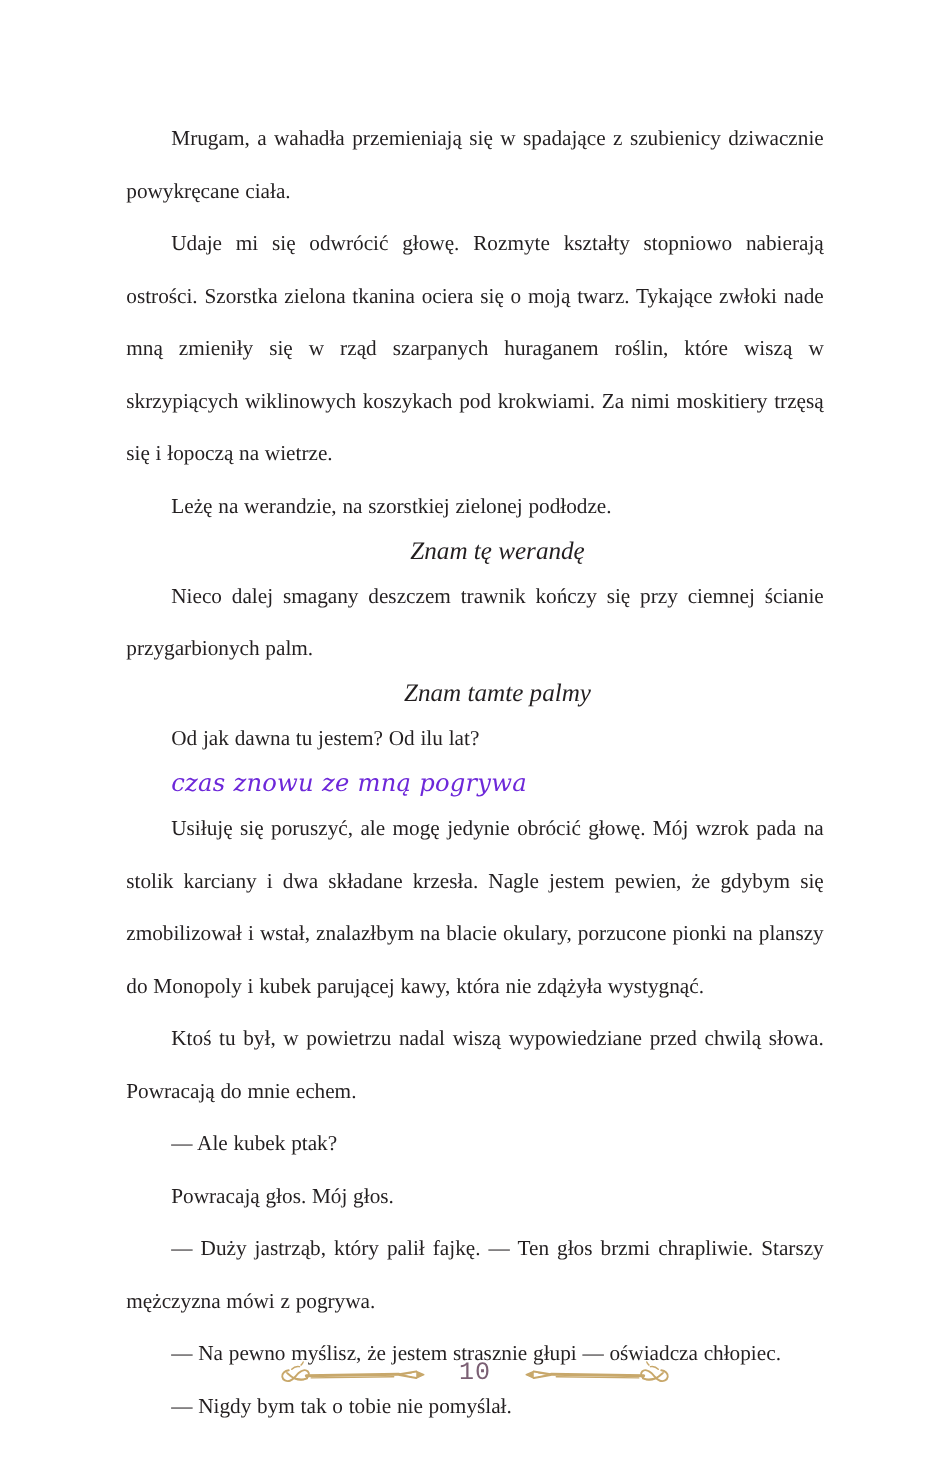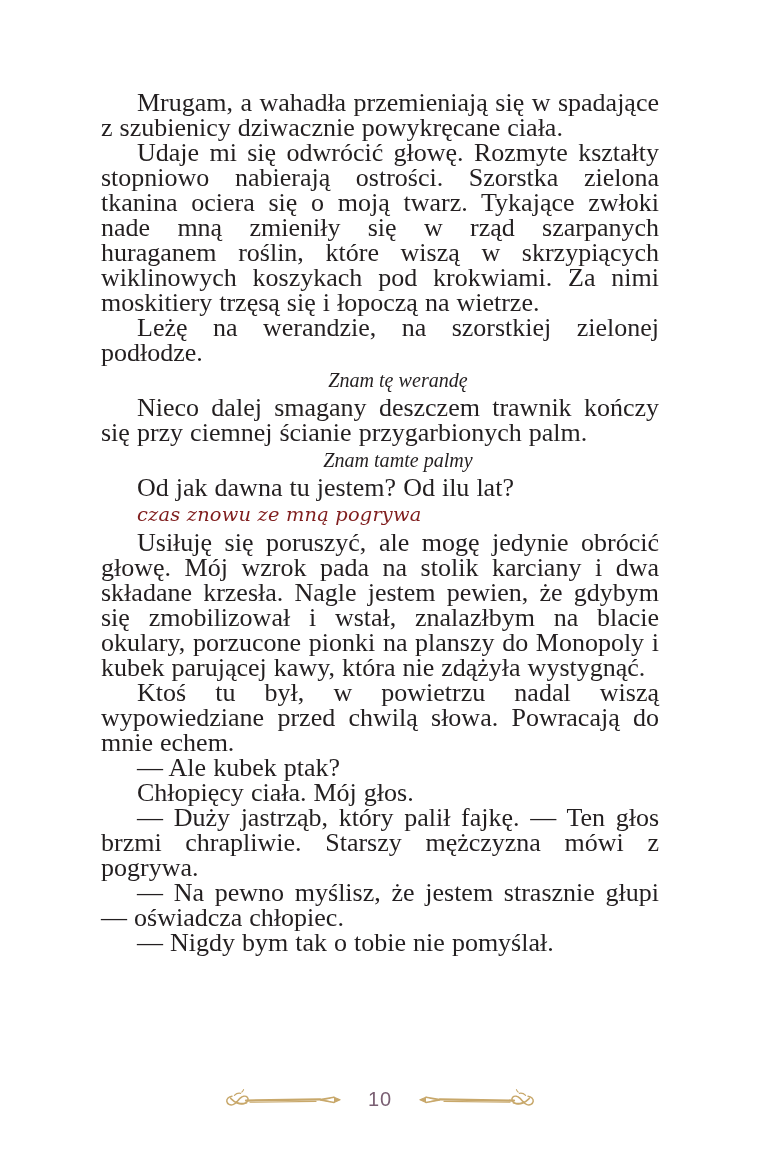--- a/index.html
+++ b/index.html
@@ -24,22 +24,22 @@
 
   .text-block {
     position: absolute;
     left: 101px;
     top: 90px;
     width: 558px;
   }
 
   p.para {
     margin: 0;
-    font-size: 26px;
-    line-height: 25px;
+    font-size: 17px;
+    line-height: 42px;
     color: #231f20;
     text-align: justify;
     text-indent: 36px;
     -webkit-hyphens: manual;
     hyphens: manual;
     word-spacing: 0.02em;
   }
 
   p.italic-line {
     margin: 0;
@@ -48,21 +48,21 @@
     color: #231f20;
     text-align: center;
     text-indent: 36px;
     font-style: italic;
   }
 
   p.swash-line {
     margin: 0;
     font-size: 19.4px;
     line-height: 30.1px;
-    color: #7f1d1d;
+    color: #6d28d9;
     text-align: left;
     text-indent: 36px;
     font-style: italic;
     font-family: "DejaVu Serif", "Liberation Serif", serif;
     letter-spacing: 0.01em;
   }
 
   
   .footer {
     position: absolute;
@@ -75,21 +75,21 @@
     justify-content: center;
   }
 
   .orn {
     display: block;
     width: 118px;
     height: 34px;
   }
 
   .page-number {
-    font-family: Liberation Sans, sans-serif;
+    font-family: Liberation Mono, monospace;
     font-size: 20px;
     color: #7a5f73;
     margin: 0 26px;
     letter-spacing: 0.04em;
     line-height: 1;
     padding-bottom: 2px;
   }
 </style>
 </head>
 <body>
@@ -101,21 +101,21 @@
       <p class="para">Udaje mi się odwrócić głowę. Rozmyte kształty stopniowo nabierają ostrości. Szorstka zielona tkanina ociera się o moją twarz. Tykające zwłoki nade mną zmieniły się w rząd szarpanych huraganem roślin, które wiszą w skrzypiących wiklinowych koszykach pod krokwiami. Za nimi moskitiery trzęsą się i łopoczą na wietrze.</p>
       <p class="para">Leżę na werandzie, na szorstkiej zielonej podłodze.</p>
       <p class="italic-line">Znam tę werandę</p>
       <p class="para">Nieco dalej smagany deszczem trawnik kończy się przy ciemnej ścianie przygarbionych palm.</p>
       <p class="italic-line">Znam tamte palmy</p>
       <p class="para">Od jak dawna tu jestem? Od ilu lat?</p>
       <p class="swash-line">czas znowu ze mną pogrywa</p>
       <p class="para">Usiłuję się poruszyć, ale mogę jedynie obrócić głowę. Mój wzrok pada na stolik karciany i dwa składane krzesła. Nagle jestem pewien, że gdybym się zmobilizował i wstał, znalazłbym na blacie okulary, porzucone pionki na planszy do Monopoly i kubek parującej kawy, która nie zdążyła wystygnąć.</p>
       <p class="para">Ktoś tu był, w powietrzu nadal wiszą wypowiedziane przed chwilą słowa. Powracają do mnie echem.</p>
       <p class="para">— Ale kubek ptak?</p>
-      <p class="para">Chłopięcy ciała. Mój głos.</p>
+      <p class="para">Powracają głos. Mój głos.</p>
       <p class="para">— Duży jastrząb, który palił fajkę. — Ten głos brzmi chrapliwie. Starszy mężczyzna mówi z pogrywa.</p>
       <p class="para">— Na pewno myślisz, że jestem strasznie głupi — oświadcza chłopiec.</p>
       <p class="para">— Nigdy bym tak o tobie nie pomyślał.</p>
     </div>
 
   <div class="footer">
 
     <svg class="orn" viewBox="0 0 118 34">
       <g fill="none" stroke="#c8a86b" stroke-linecap="round">
         <path d="M8 13.2c-3.2 0.4 -5.6 2.6 -5.2 5.2 0.4 2.6 3.4 4.1 6.2 3.2 3.1 -1 4.6 -4.1 6.9 -6.2 2.4 -2.2 5.6 -3.1 7.4 -1.2 1.6 1.7 0.6 4.3 -1.5 5.6 -2.6 1.6 -6.3 1.2 -9.3 -0.1 -2.6 -1.1 -4.2 -2.8 -5.9 -4.4" stroke-width="1.5"></path>

